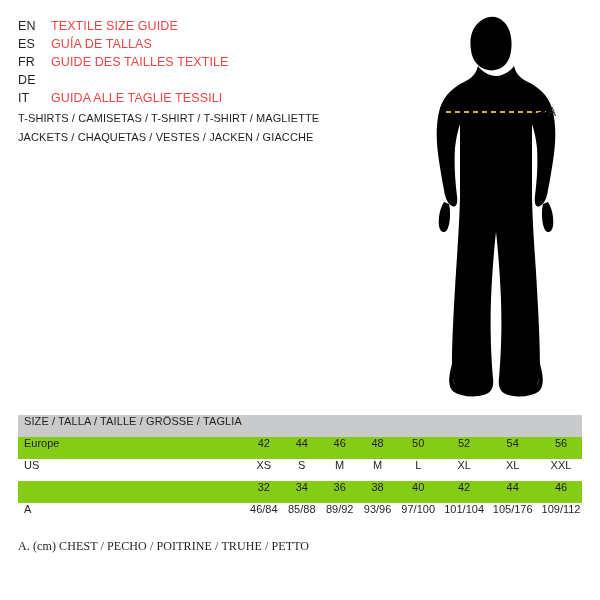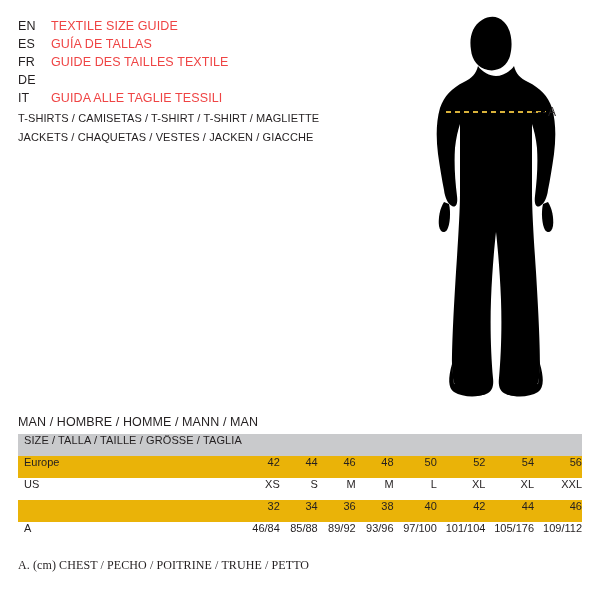--- a/index.html
+++ b/index.html
@@ -103,25 +103,25 @@
     height: 18px;
     padding: 0 0 10px 6px;
     vertical-align: middle;
     white-space: nowrap;
   }
   tr.head td {
     background: #c9cacc;
     font-size: 11px;
     letter-spacing: 0.1px;
   }
-  tr.shade td { background: #eab308; }
+  tr.shade td { background: #84cc16; }
   tr.plain td { background: #ffffff; }
 
   td.c0 { width: 86px; }
-  td.cc { width: 68px; text-align: right; padding-left: 8px; margin-left: 16px; }
+  td.cc { width: 68px; text-align: center; padding-left: 8px; margin-left: 16px; }
 
   .foot-note {
     margin-top: 14px;
     font-size: 12px;
     letter-spacing: 0.1px;
     white-space: nowrap;
     font-family: Liberation Serif, serif;
   }
 </style>
 </head>
@@ -204,21 +204,20 @@
       <path d="M140 352 C144 366 144 376 138 380 C130 385 116 386 106 382 L104 374 L138 372 Z"></path>
     </g>
 
     <line x1="46" y1="100" x2="146" y2="100" stroke="#d9b23a" stroke-width="2" stroke-dasharray="5,4"></line>
   </svg>
 </div>
 <div class="dash-lead"></div>
 <div class="measure-label">A</div>
 
 <div class="table-zone">
-  <div class="man-title">MAN / HOMBRE / HOMME / MANN / MAN</div>
 
   <table class="size">
     <tbody>
       <tr class="head">
         <td class="c0">SIZE / TALLA / TAILLE / GRÖSSE / TAGLIA</td>
         <td class="cc"></td>
         <td class="cc"></td>
         <td class="cc"></td>
         <td class="cc"></td>
         <td class="cc"></td>

